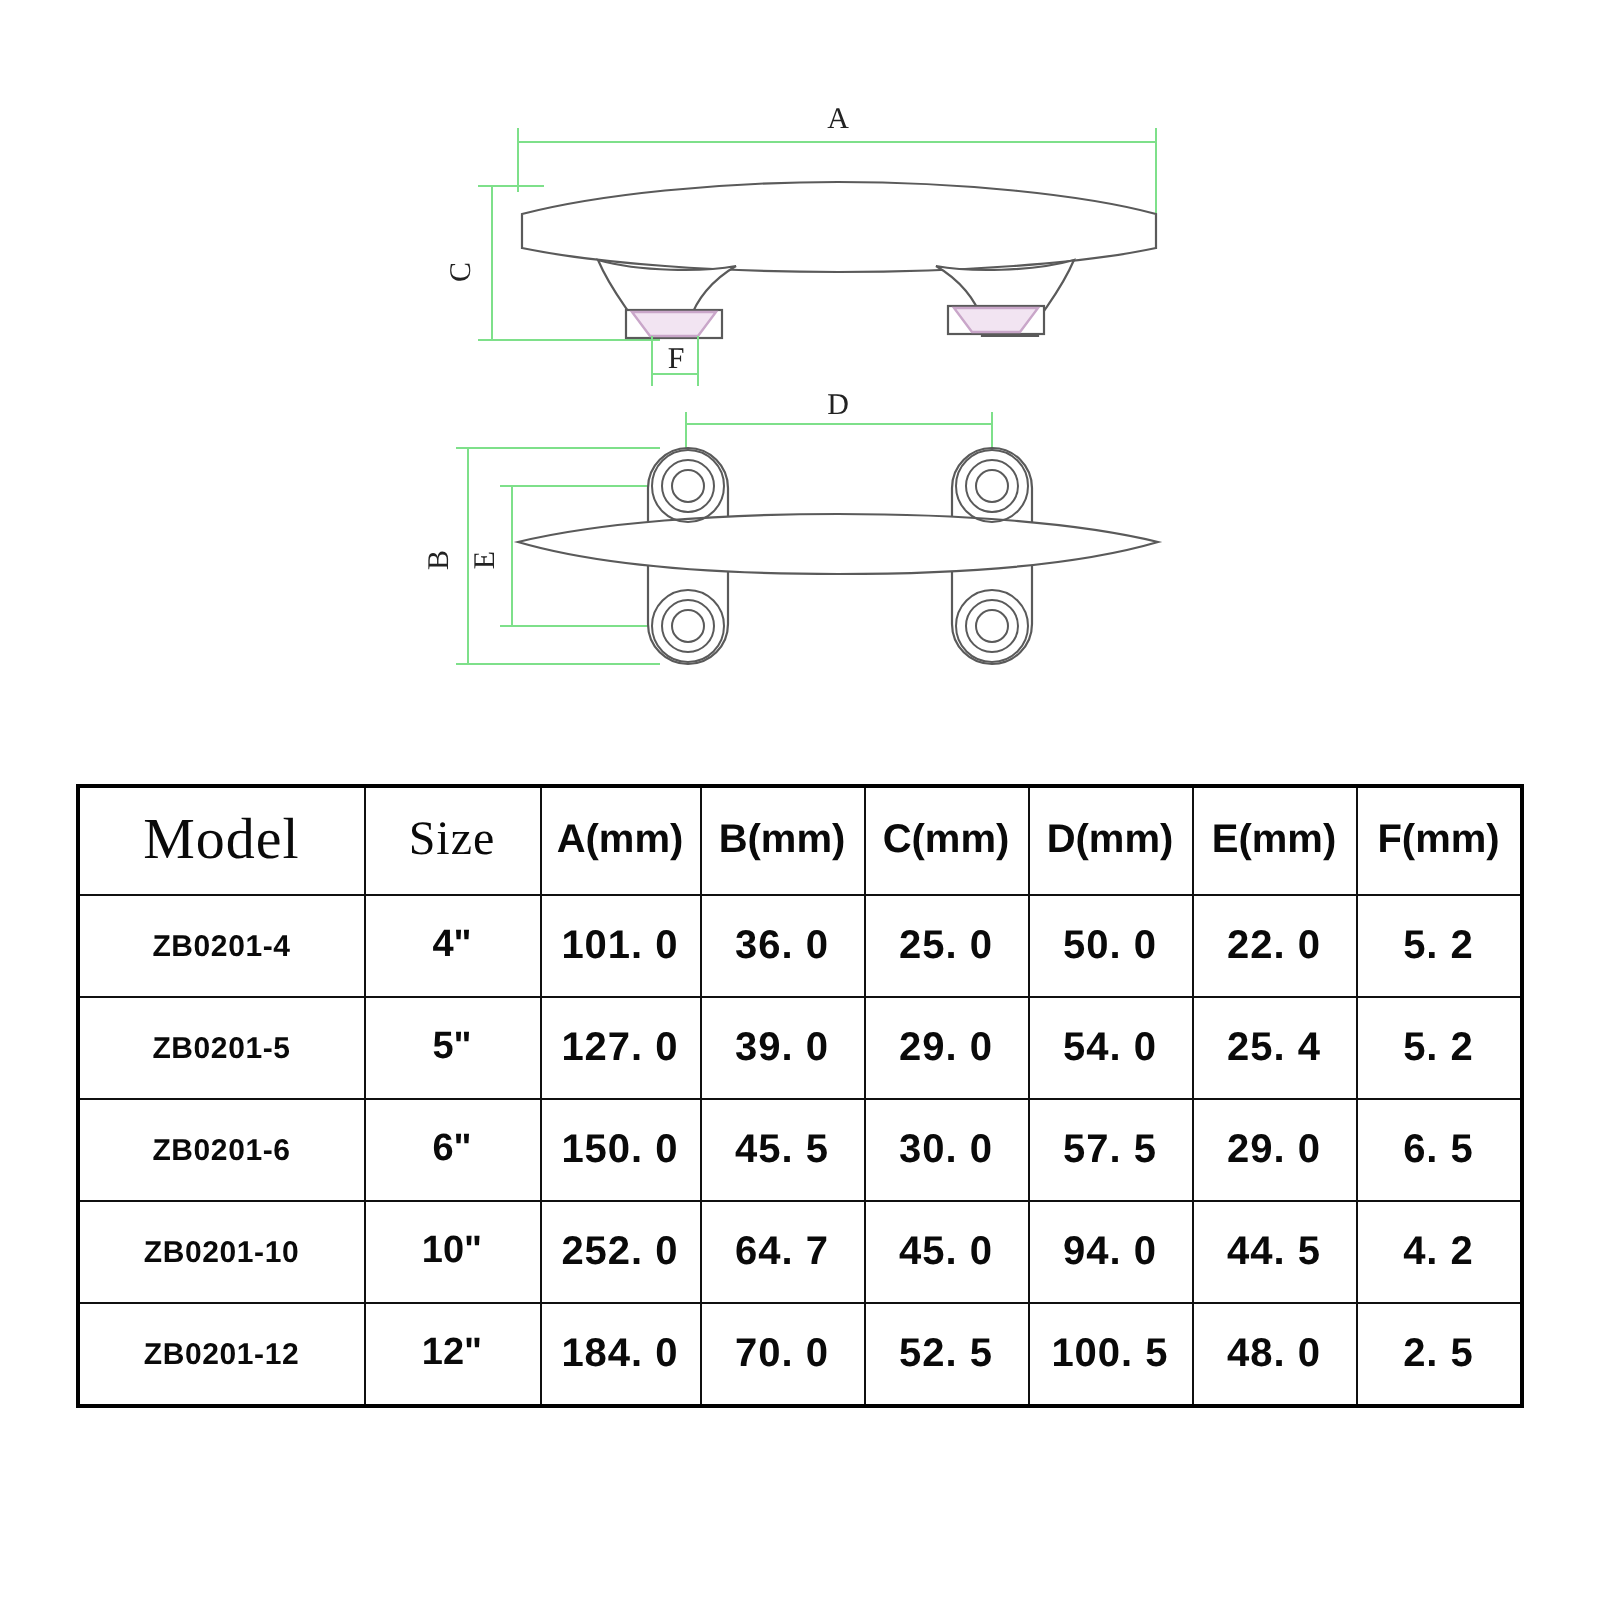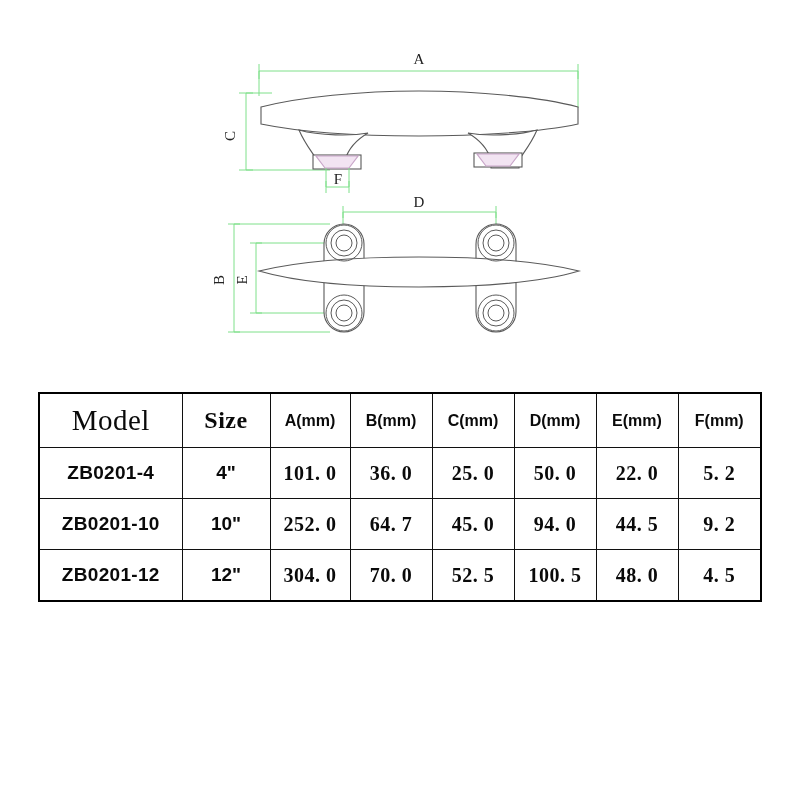--- a/index.html
+++ b/index.html
@@ -69,44 +69,44 @@
   
   th.h-model {
     font-family: "Liberation Serif", serif;
     font-size: 29px;
     font-weight: 400;
     letter-spacing: 0.5px;
   }
   th.h-size {
     font-family: "Liberation Serif", serif;
     font-size: 24px;
-    font-weight: 700;
+    font-weight: 400;
     letter-spacing: 0.5px;
   }
   th.h-dim {
     font-family: "Liberation Sans", sans-serif;
-    font-size: 16px;
+    font-size: 20px;
     font-weight: 700;
     margin-left: 36px;
   }
 
   
   td.c-model {
     font-family: "Liberation Sans", sans-serif;
-    font-size: 19px;
+    font-size: 15px;
     font-weight: 700;
     letter-spacing: 0.3px;
   }
   td.c-size {
     font-family: "Liberation Sans", sans-serif;
     font-size: 19px;
     font-weight: 700;
   }
   td.c-num {
-    font-family: Liberation Serif, serif;
+    font-family: Liberation Sans, sans-serif;
     font-size: 20px;
     font-weight: 700;
     letter-spacing: 0.5px;
   }
 
   
   col.col-model { width: 143px; }
   col.col-size  { width: 88px;  }
   col.col-a     { width: 80px;  }
   col.col-b     { width: 82px;  }
@@ -284,34 +284,54 @@
         <td class="c-model">ZB0201-4</td>
         <td class="c-size">4"</td>
         <td class="c-num">101. 0</td>
         <td class="c-num">36. 0</td>
         <td class="c-num">25. 0</td>
         <td class="c-num">50. 0</td>
         <td class="c-num">22. 0</td>
         <td class="c-num">5. 2</td>
       </tr>
       <tr class="data-row">
+        <td class="c-model">ZB0201-5</td>
+        <td class="c-size">5"</td>
+        <td class="c-num">127. 0</td>
+        <td class="c-num">39. 0</td>
+        <td class="c-num">29. 0</td>
+        <td class="c-num">54. 0</td>
+        <td class="c-num">25. 4</td>
+        <td class="c-num">5. 2</td>
+      </tr>
+      <tr class="data-row">
+        <td class="c-model">ZB0201-6</td>
+        <td class="c-size">6"</td>
+        <td class="c-num">150. 0</td>
+        <td class="c-num">45. 5</td>
+        <td class="c-num">30. 0</td>
+        <td class="c-num">57. 5</td>
+        <td class="c-num">29. 0</td>
+        <td class="c-num">6. 5</td>
+      </tr>
+      <tr class="data-row">
         <td class="c-model">ZB0201-10</td>
         <td class="c-size">10"</td>
         <td class="c-num">252. 0</td>
         <td class="c-num">64. 7</td>
         <td class="c-num">45. 0</td>
         <td class="c-num">94. 0</td>
         <td class="c-num">44. 5</td>
-        <td class="c-num">9. 2</td>
+        <td class="c-num">4. 2</td>
       </tr>
       <tr class="data-row">
         <td class="c-model">ZB0201-12</td>
         <td class="c-size">12"</td>
-        <td class="c-num">304. 0</td>
+        <td class="c-num">184. 0</td>
         <td class="c-num">70. 0</td>
         <td class="c-num">52. 5</td>
         <td class="c-num">100. 5</td>
         <td class="c-num">48. 0</td>
-        <td class="c-num">4. 5</td>
+        <td class="c-num">2. 5</td>
       </tr>
     </tbody>
   </table>
 </div>
 
 </body></html>

